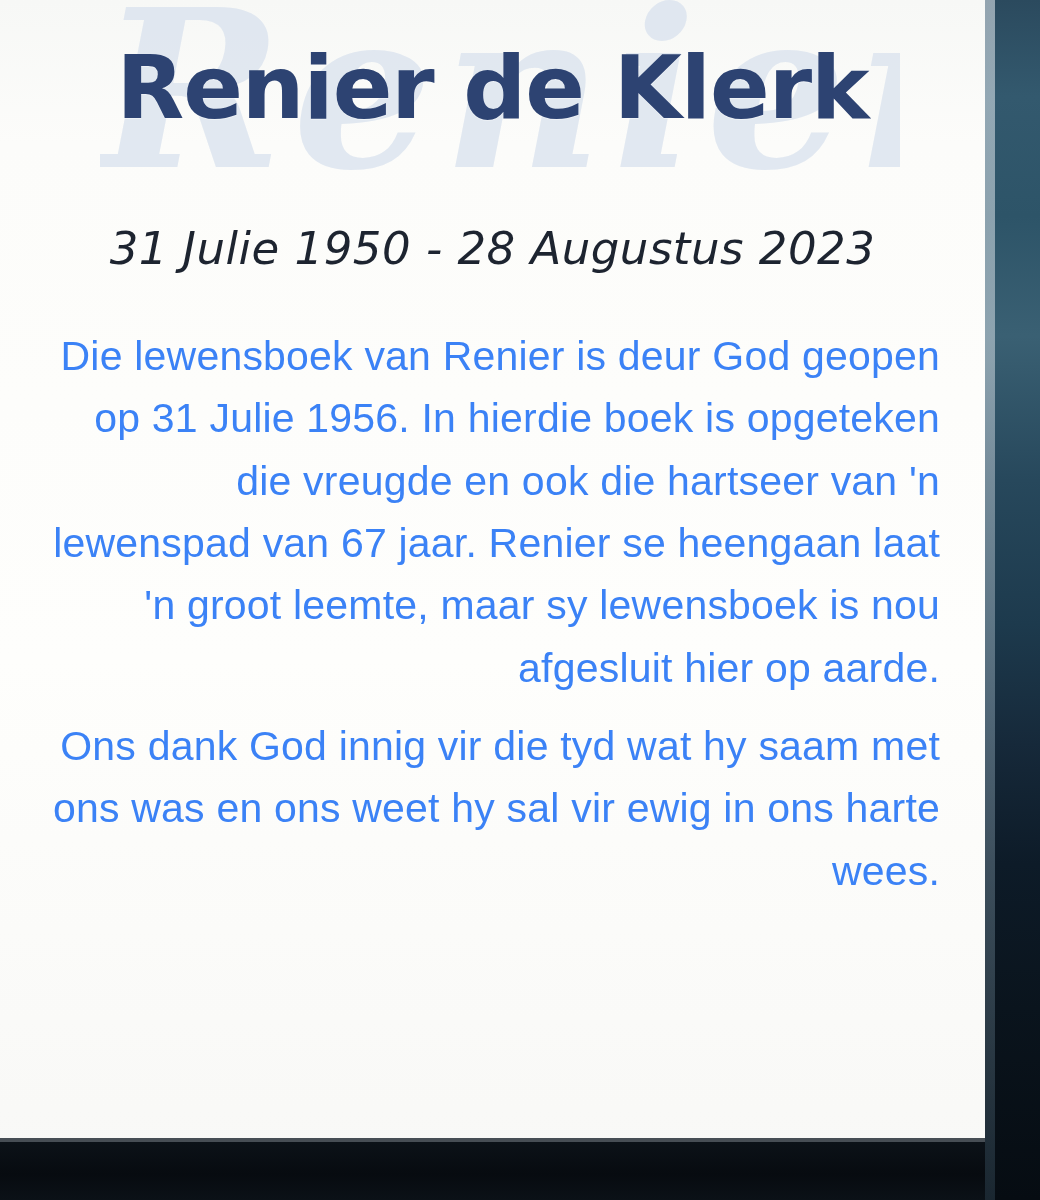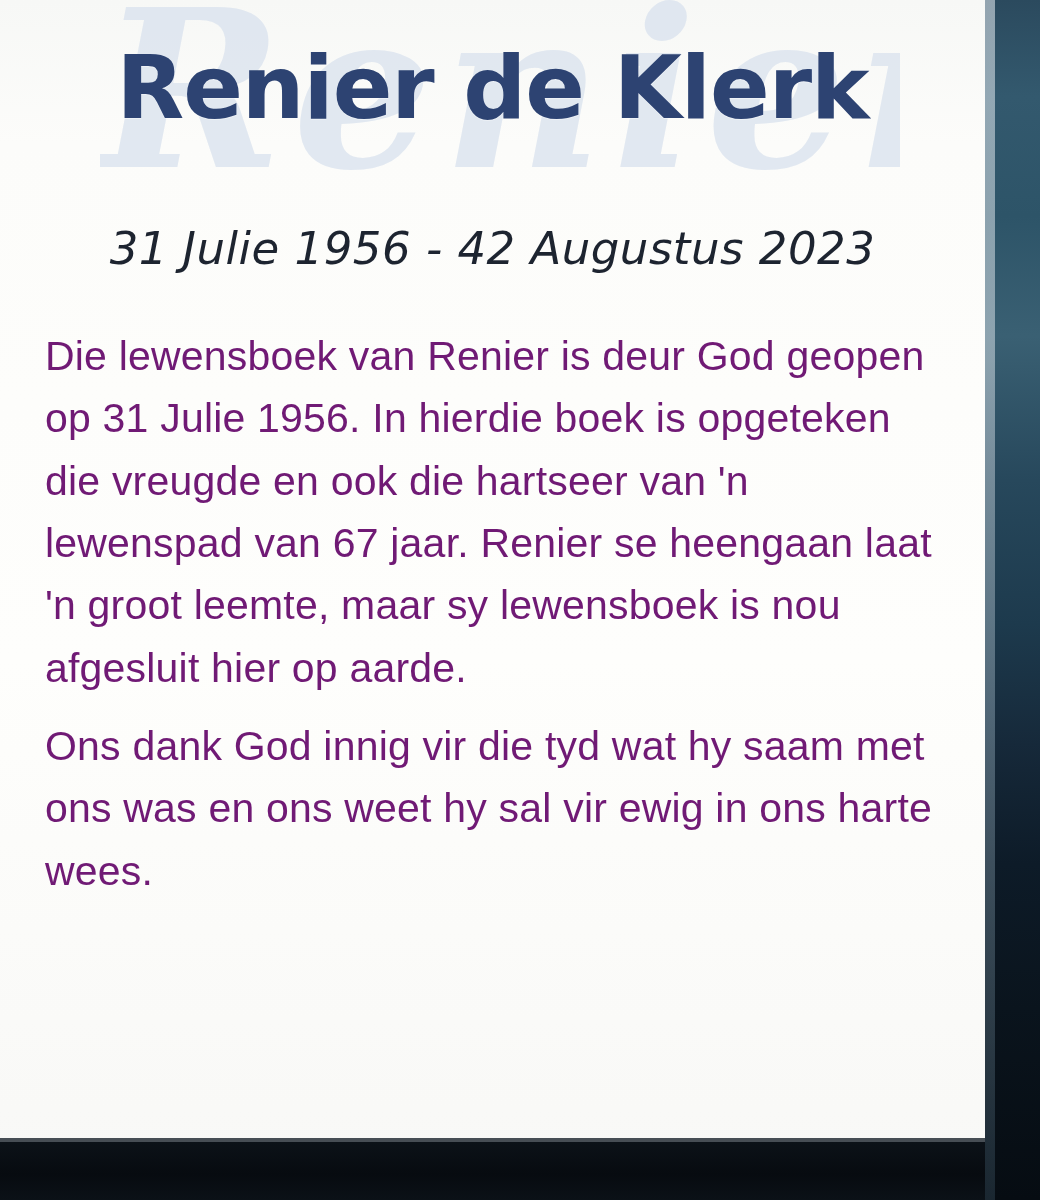--- a/index.html
+++ b/index.html
@@ -136,22 +136,22 @@
     font-size: 45px;
     letter-spacing: 0.5px;
     color: #1d2430;
   }
 
   #body-text {
     position: absolute;
     top: 325px;
     left: 45px;
     width: 895px;
-    text-align: left;
-    color: #701a75;
+    text-align: right;
+    color: #3b82f6;
     font-family: "Liberation Sans", sans-serif;
   }
 
   .para {
     font-size: 41px;
     line-height: 1.52;
     letter-spacing: 0.2px;
     margin: 0 0 12px 0;
   }
   .para.p1 { margin-bottom: 16px; }
@@ -171,21 +171,21 @@
     <div id="edge-strip-inner"></div>
   </div>
 
   <div id="bottom-band-edge"></div>
   <div id="bottom-band"></div>
 
   <div id="content">
 
     <div id="name">Renier de Klerk</div>
 
-    <div id="dates">31 Julie 1956 - 42 Augustus 2023</div>
+    <div id="dates">31 Julie 1950 - 28 Augustus 2023</div>
 
     <div id="body-text">
       <p class="para p1">Die lewensboek van Renier is deur God geopen op 31 Julie 1956. In hierdie boek is opgeteken die vreugde en ook die hartseer van 'n lewenspad van 67 jaar. Renier se heengaan laat 'n groot leemte, maar sy lewensboek is nou afgesluit hier op aarde.</p>
       <p class="para p3">Ons dank God innig vir die tyd wat hy saam met ons was en ons weet hy sal vir ewig in ons harte wees.</p>
     </div>
 
   </div>
 </div>
 
 </body></html>

